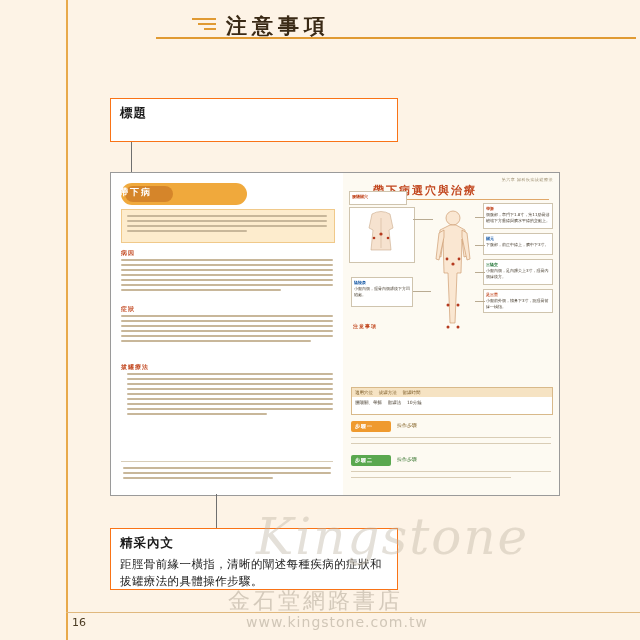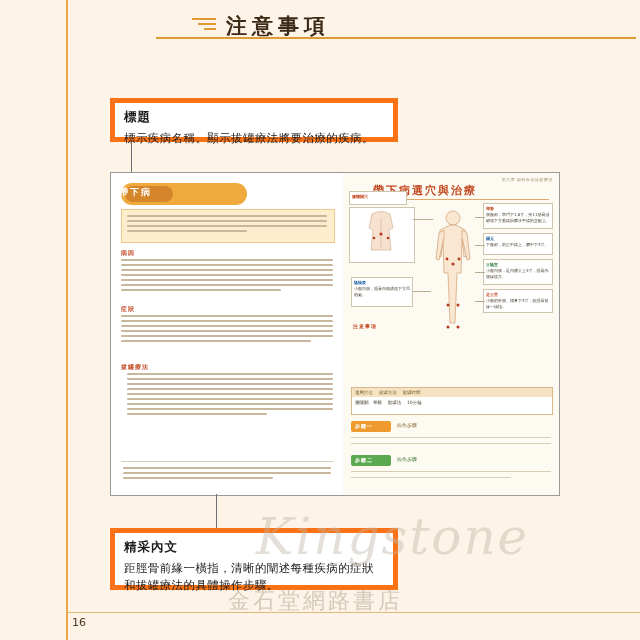--- a/index.html
+++ b/index.html
@@ -35,21 +35,21 @@
   }
   .header-deco span{
     display:block;height:2px;background:#e09a33;margin-bottom:3px;
   }
   .header-deco span:nth-child(1){width:24px;}
   .header-deco span:nth-child(2){width:18px;margin-left:6px;}
   .header-deco span:nth-child(3){width:12px;margin-left:12px;}
 
   
   .callout{
-    position:absolute;background:#ffffff;border:5px solid #f97316;
+    position:absolute;background:#ffffff;border:1px solid #f97316;
     font-family:"DejaVu Sans","Liberation Sans",sans-serif;
     color:#1a1a1a;
     box-sizing:border-box;
   }
   .callout .c-title{
     font-weight:bold;font-size:12.5px;letter-spacing:1px;margin-bottom:4px;
   }
   .callout .c-body{
     font-size:11.5px;line-height:1.45;letter-spacing:0.4px;
   }
@@ -185,21 +185,20 @@
       <span></span>
         <span></span>
         <span></span>
     </div>
     <div class="header-title">注意事項</div>
     <div class="header-line"></div>
   </div>
 
   <div class="callout" id="callout-top">
     <div class="c-title">標題</div>
-    <div class="c-body">標示疾病名稱。顯示拔罐療法將要治療的疾病。</div>
   </div>
   <div class="leader" id="leader-top-v"></div>
 
   <div class="inner">
 
     <div class="inner-left">
       <div class="pill">
         <div class="pill-dark"></div>
       </div>
       <div class="pill-text">帶下病</div>
@@ -352,16 +351,17 @@
   </div>
 
   <div class="leader" id="leader-bottom-v"></div>
   <div class="callout" id="callout-bottom">
     <div class="c-title">精采內文</div>
     <div class="c-body">距脛骨前緣一橫指，清晰的闡述每種疾病的症狀和拔罐療法的具體操作步驟。</div>
   </div>
 
   <div class="wm-king">Kingstone</div>
   <div class="wm-cn">金石堂網路書店</div>
+  <div class="wm-url">www.kingstone.com.tw</div>
 
   <div class="bottom-rule"></div>
   <div class="page-num">16</div>
 </div>
 
 </body></html>

